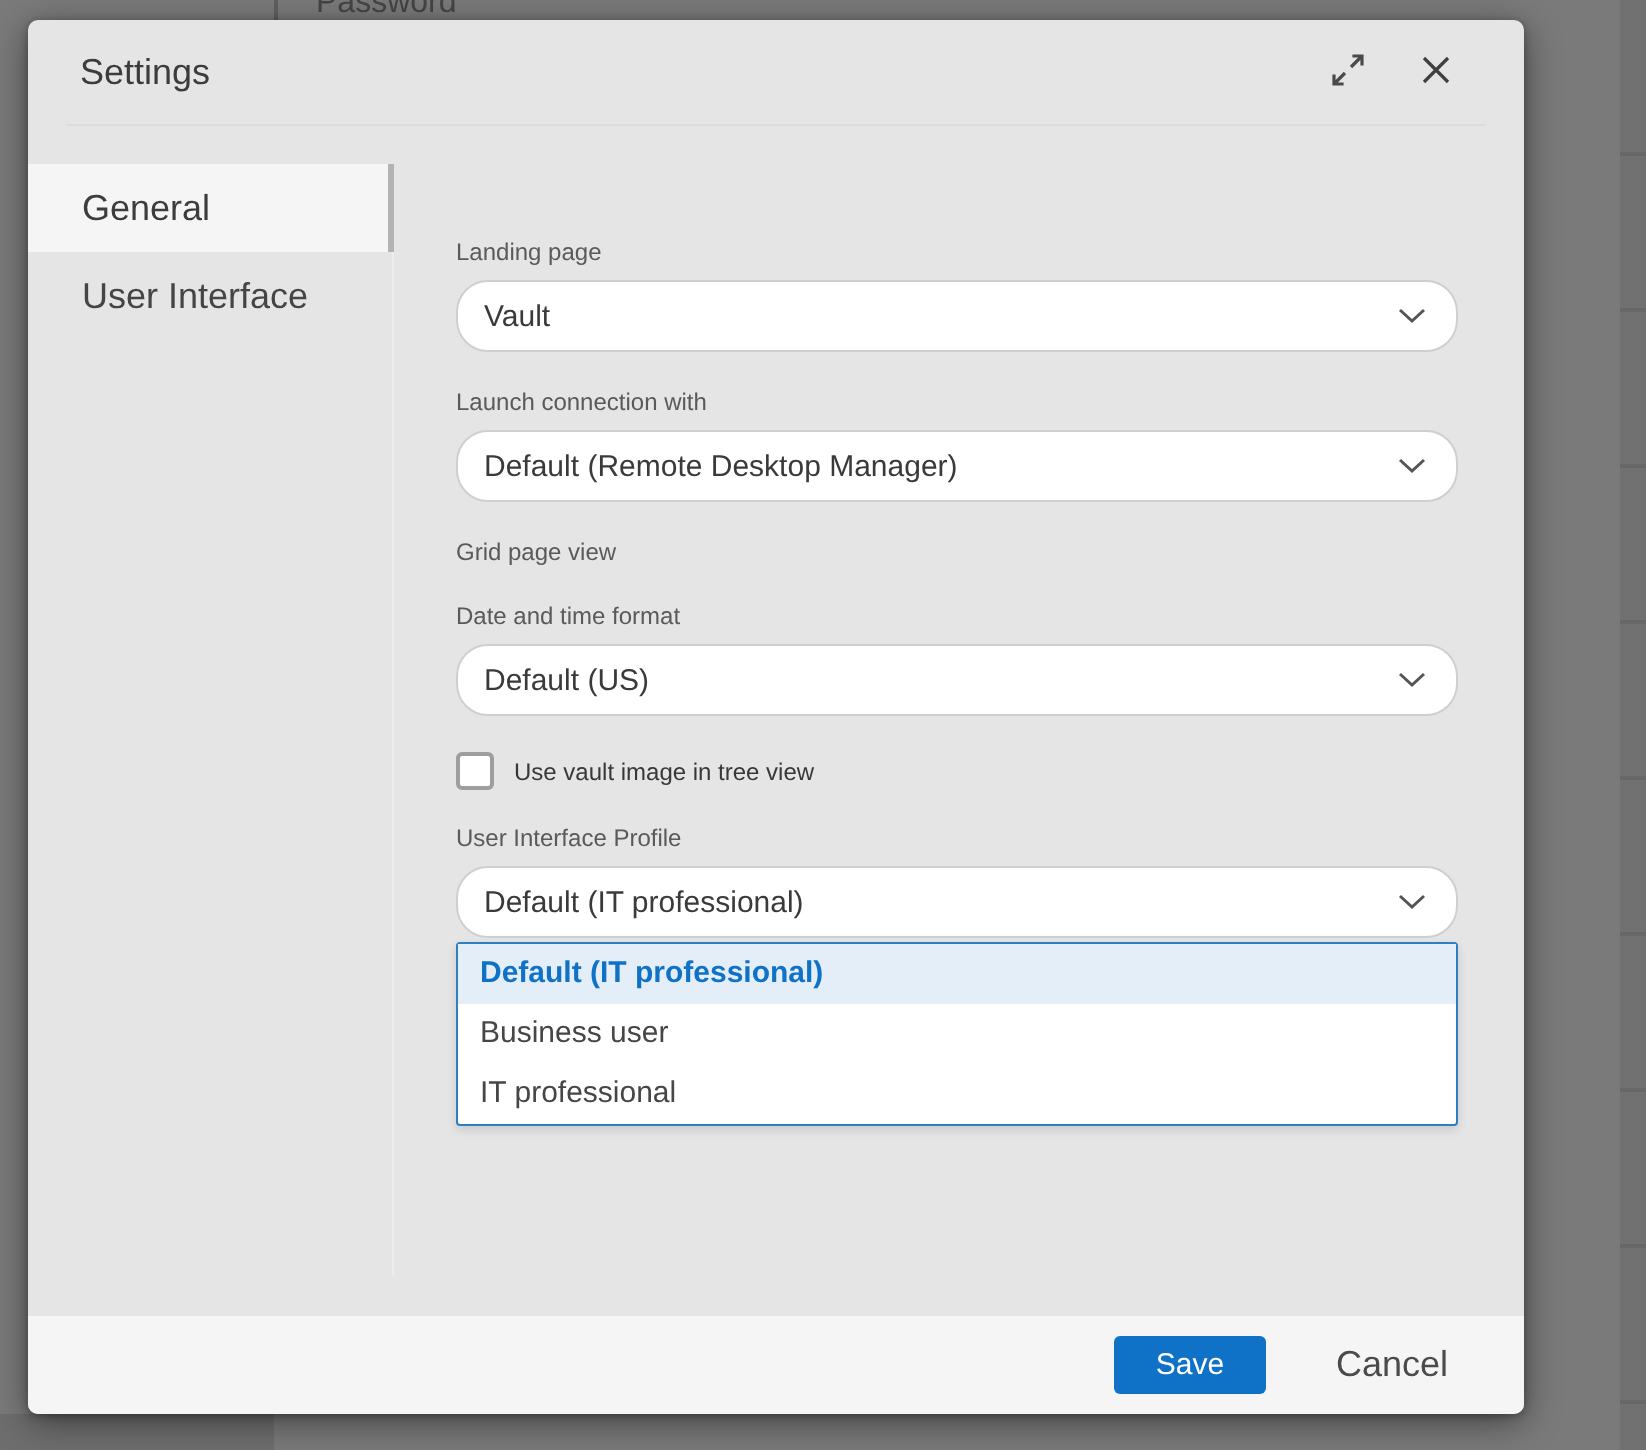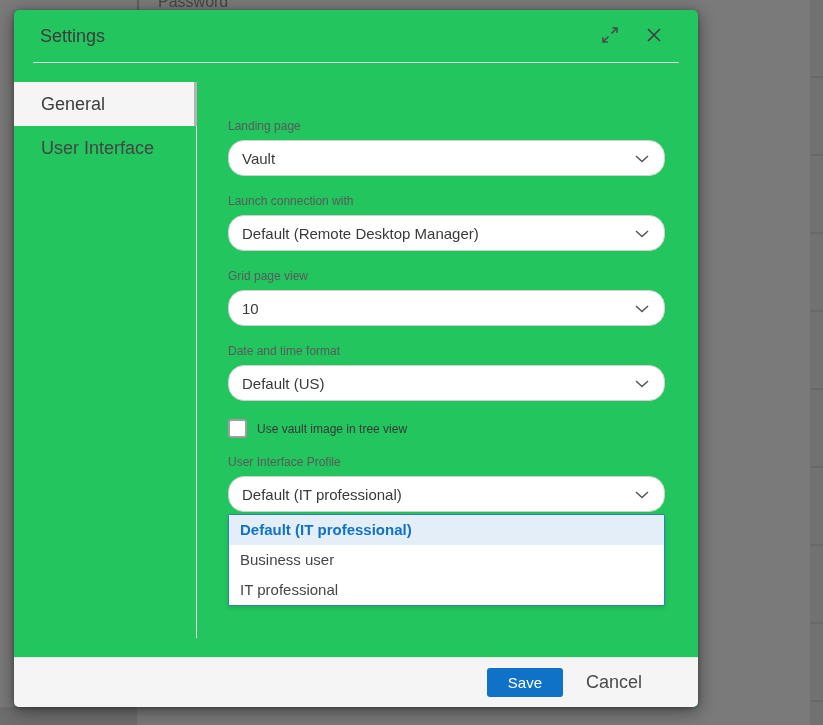--- a/index.html
+++ b/index.html
@@ -7,21 +7,21 @@
   body { position:relative; background:#7a7a7a; font-family:"Liberation Sans","DejaVu Sans",sans-serif; }
 
   
   .backdrop-toptext { position:absolute; left:158px; top:-7px; font-size:16px; color:#454545; }
   .backdrop-vline { position:absolute; left:137px; top:0; width:2px; height:11px; background:#606060; }
   .backdrop-right { position:absolute; right:0; top:0; width:13px; height:725px; background:#717171;
     background-image:repeating-linear-gradient(to bottom,#717171 0 76px,#686868 76px 78px); }
   .backdrop-bottomleft { position:absolute; left:0; top:707px; width:137px; height:18px; background:#6e6e6e; }
 
   
-  .modal { position:absolute; left:14px; top:10px; width:684px; height:697px; background:#22c55e;
+  .modal { position:absolute; left:14px; top:10px; width:748px; height:697px; background:#e5e5e5;
     border-radius:5px; box-shadow:0 4px 18px rgba(0,0,0,0.45), 0 1px 4px rgba(0,0,0,0.3); overflow:hidden; }
 
   .modal-header { display:flex; align-items:center; height:52px; padding:0 31px 0 26px; }
   .modal-title { flex:1; font-size:18px; color:#3c3c3c; }
   .icon-btn { width:26px; height:26px; display:flex; align-items:center; justify-content:center;
     background:none; border:none; cursor:pointer; }
   .icon-btn + .icon-btn { margin-left:18px; }
   .header-rule { height:1px; background:#dcdcdc; margin:0 19px; }
 
   .modal-body { display:flex; height:594px; }
@@ -45,21 +45,21 @@
   .checkbox-label { font-size:12px; color:#383838; margin-left:10px; }
 
   .profile-group { margin-bottom:0; }
   .dropdown-list { margin-top:2px; border:1px solid #2e7fc1; border-radius:2px; background:#fff;
     box-shadow:0 2px 5px rgba(0,0,0,0.12); }
   .dropdown-option { height:30px; line-height:30px; padding-left:11px; font-size:15px; color:#464646; cursor:pointer; }
   .dropdown-option.highlighted { background:#e3eef9; color:#1072c6; font-weight:bold; }
 
   
   .modal-footer { position:absolute; left:0; bottom:0; width:100%; height:50px; background:#f5f5f5;
-    border-top:1px solid #e4e4e4; display:flex; align-items:center; justify-content:flex-end; padding-right:56px; }
+    border-top:1px solid #e4e4e4; display:flex; align-items:center; justify-content:flex-end; padding-right:38px;gap:12px; }
   .save-btn { width:76px; height:29px; background:#1072c6; color:#fff; border:none; border-radius:3px;
     font-size:15px; font-family:inherit; cursor:pointer; }
   .cancel-btn { background:none; border:none; font-size:18px; color:#4b4b4b; font-family:inherit;
     margin-left:23px; cursor:pointer; }
 </style>
 </head>
 <body>
 
 <div class="backdrop-toptext">Password</div>
 <div class="backdrop-vline"></div>
@@ -116,28 +116,20 @@
           <span>
             <svg width="14" height="8" viewBox="0 0 14 8">
                 <path d="M1 1l6 5.5L13 1" fill="none" stroke="#555" stroke-width="1.5"></path>
               </svg>
           </span>
         </div>
       </div>
 
       <div class="field-group">
         <div class="field-label">Grid page view</div>
-        <div class="select-box">
-          <span class="select-value">10</span>
-          <span>
-            <svg width="14" height="8" viewBox="0 0 14 8">
-                <path d="M1 1l6 5.5L13 1" fill="none" stroke="#555" stroke-width="1.5"></path>
-              </svg>
-          </span>
-        </div>
       </div>
 
       <div class="field-group">
         <div class="field-label">Date and time format</div>
         <div class="select-box">
           <span class="select-value">Default (US)</span>
           <span>
             <svg width="14" height="8" viewBox="0 0 14 8">
                 <path d="M1 1l6 5.5L13 1" fill="none" stroke="#555" stroke-width="1.5"></path>
               </svg>

